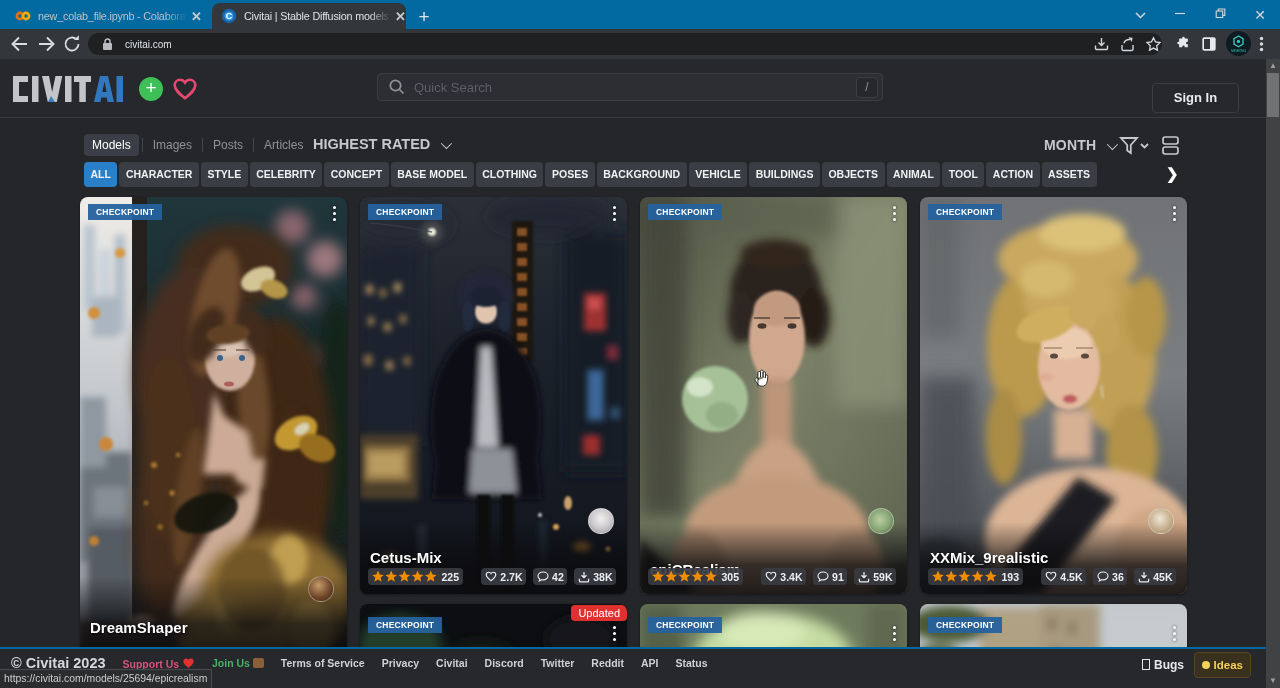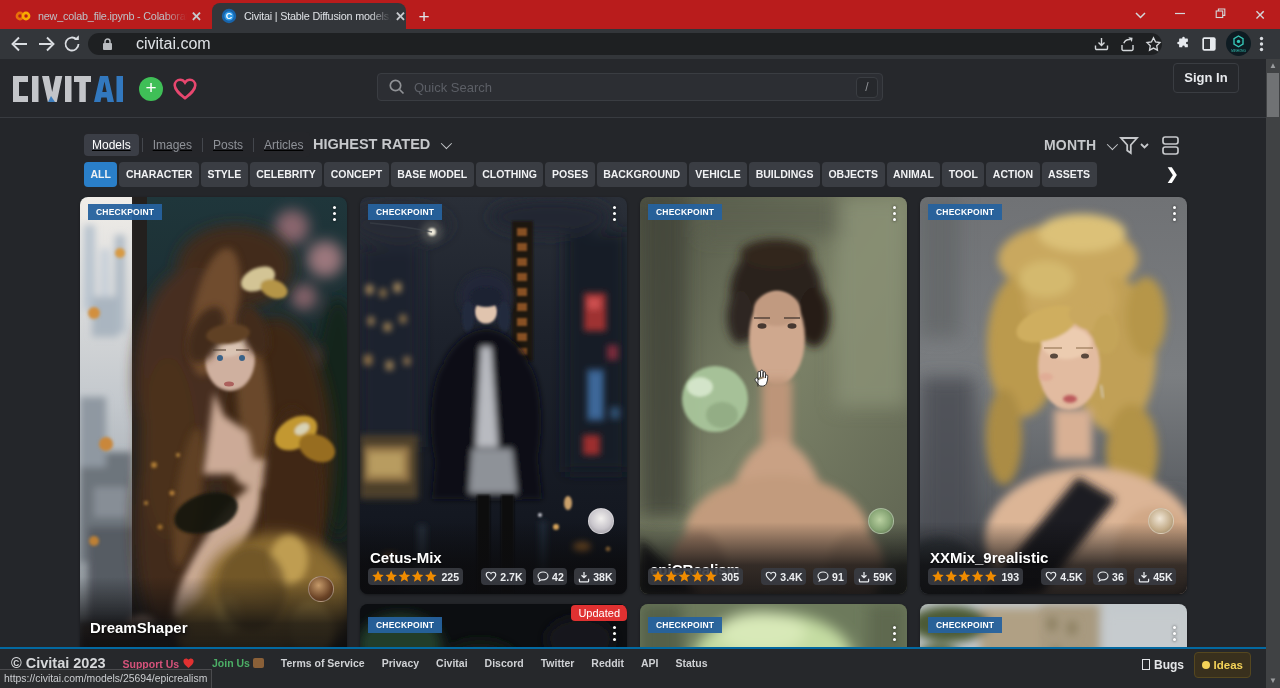--- a/index.html
+++ b/index.html
@@ -1,47 +1,47 @@
 <!DOCTYPE html>
 <html><head>
 <meta charset="utf-8">
 <style>
 *{margin:0;padding:0;box-sizing:border-box;font-family:"Liberation Sans",sans-serif;}
 html,body{width:1280px;height:688px;overflow:hidden;background:#25272B;}
 #stage{position:relative;width:1280px;height:688px;}
 
-#tabstrip{position:absolute;left:0;top:0;width:1280px;height:39px;background:#b91c1c;}
+#tabstrip{position:absolute;left:0;top:0;width:1280px;height:39px;background:#0369a1;}
 .tab{position:absolute;top:3px;height:26px;display:flex;align-items:center;}
 #tab1{left:6px;width:196px;}
 #tab1 .ttxt{color:#bdc1c6;font-size:10.8px;letter-spacing:-.2px;white-space:nowrap;overflow:hidden;width:152px;-webkit-mask-image:linear-gradient(90deg,#000 85%,transparent);}
 #tab2{left:212px;width:194px;background:#33363A;border-radius:8px 8px 0 0;}
 #tab2 .ttxt{color:#dee1e5;font-size:10.8px;letter-spacing:-.2px;white-space:nowrap;overflow:hidden;width:148px;-webkit-mask-image:linear-gradient(90deg,#000 85%,transparent);}
 .tclose{color:#c7cace;font-size:13px;font-weight:700;margin-left:4px;}
 .favic{width:16px;height:16px;margin:0 7px 0 9px;flex:none;}
 #newtab{position:absolute;left:412px;top:5px;width:24px;height:24px;color:#dfe2e6;font-size:19px;font-weight:400;text-align:center;line-height:23px;}
 #wincon{position:absolute;right:0;top:0;height:29px;display:flex;align-items:center;color:#d4d7da;}
 #wincon span{width:40px;text-align:center;font-size:12px;}
 #navbar{position:absolute;left:0;top:29px;width:1280px;height:30px;background:#33363A;}
 .nbico{position:absolute;top:3px;width:24px;height:24px;}
 #omni{position:absolute;left:88px;top:4px;width:1074px;height:22px;background:#1E2022;border-radius:12px;display:flex;align-items:center;}
 #omni .lock{margin-left:14px;}
-#omni .url{color:#dfe2e6;font-size:16px;margin-left:23px;flex:1;}
+#omni .url{color:#dfe2e6;font-size:10px;margin-left:12px;flex:1;}
 #omni .oic{margin-left:9px;}
 
 #page{position:absolute;left:0;top:59px;width:1280px;height:629px;background:#24262A;overflow:hidden;}
 #siteheader{position:absolute;left:0;top:0;width:1280px;height:59px;background:#26282C;border-bottom:1px solid #383B40;}
 #logo{position:absolute;left:13px;top:17px;}
 #plusbtn{position:absolute;left:139px;top:18px;width:24px;height:24px;border-radius:50%;background:#3fbf57;color:#fff;font-size:19px;line-height:22px;text-align:center;font-weight:400;}
 #heart{position:absolute;left:172px;top:18px;}
 #search{position:absolute;left:377px;top:14px;width:506px;height:28px;background:#2C2E33;border:1px solid #3A3D42;border-radius:4px;display:flex;align-items:center;}
 #search .ph{color:#5c5f66;font-size:13px;margin-left:8px;flex:1;}
 #slash{width:22px;height:21px;margin-right:4px;background:#26282C;border:1px solid #3A3D42;border-radius:4px;color:#909296;font-size:12px;text-align:center;line-height:19px;}
-#signin{position:absolute;right:41px;top:4px;width:66px;height:30px;border:1px solid #3A3D42;border-radius:4px;color:#e8eaed;font-size:13px;font-weight:700;text-align:center;line-height:28px;}
-
-#seg{position:absolute;left:84px;top:73px;height:25px;background:#25262A;border-radius:4px;display:flex;align-items:center;text-decoration:underline;}
+#signin{position:absolute;right:41px;top:24px;width:87px;height:30px;border:1px solid #3A3D42;border-radius:4px;color:#e8eaed;font-size:13px;font-weight:700;text-align:center;line-height:28px;}
+
+#seg{position:absolute;left:84px;top:73px;height:25px;background:#25262A;border-radius:4px;display:flex;align-items:center;}
 #seg .sg{color:#8f9298;font-size:12px;padding:0 7px;position:relative;}
 #seg .sg.on{background:#3B3E46;color:#fff;border-radius:4px;padding:4px 8px;}
 #seg .sep{width:1px;height:14px;background:#44474d;margin:0 3px;}
 #hr-lbl{position:absolute;left:313px;top:77px;color:#c6c8cb;font-size:14.5px;font-weight:700;}
 #month{position:absolute;left:1044px;top:78px;color:#c6c8cb;font-size:14px;font-weight:700;letter-spacing:.2px;}
 .chev{display:inline-block;width:8px;height:8px;border-right:1.8px solid #c6c8cb;border-bottom:1.8px solid #c6c8cb;transform:rotate(45deg) translateY(-2px);margin-left:7px;}
 #chips{position:absolute;left:84px;top:103px;width:1100px;height:26px;display:flex;gap:2px;overflow:hidden;}
 .chip{height:25px;background:#3A3D43;border-radius:4px;color:#f0f1f3;font-size:10.5px;font-weight:700;line-height:25px;padding:0 6.5px;white-space:nowrap;}
 .chip.blue{background:#2A7FC9;}
 #chipfade{position:absolute;left:1148px;top:103px;width:36px;height:26px;background:linear-gradient(90deg,rgba(36,38,42,0),#24262A 75%);}

